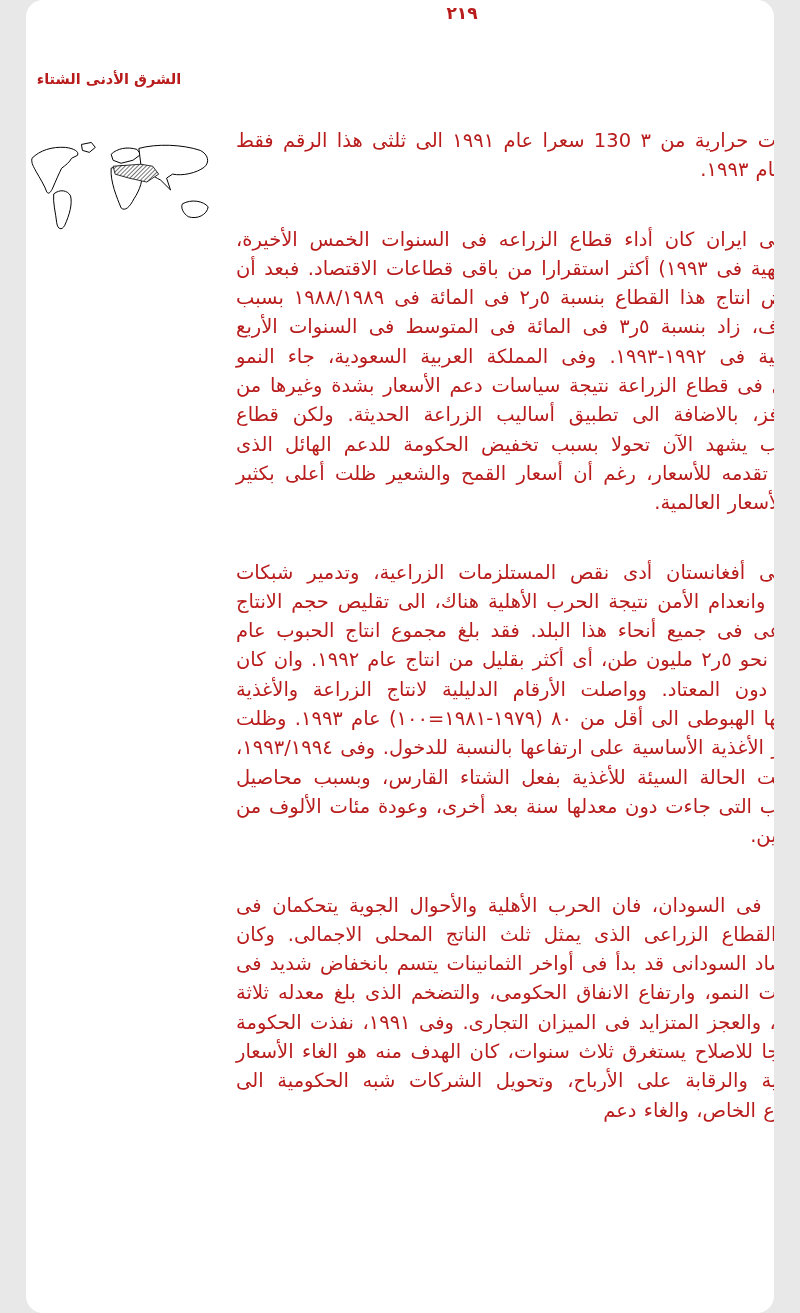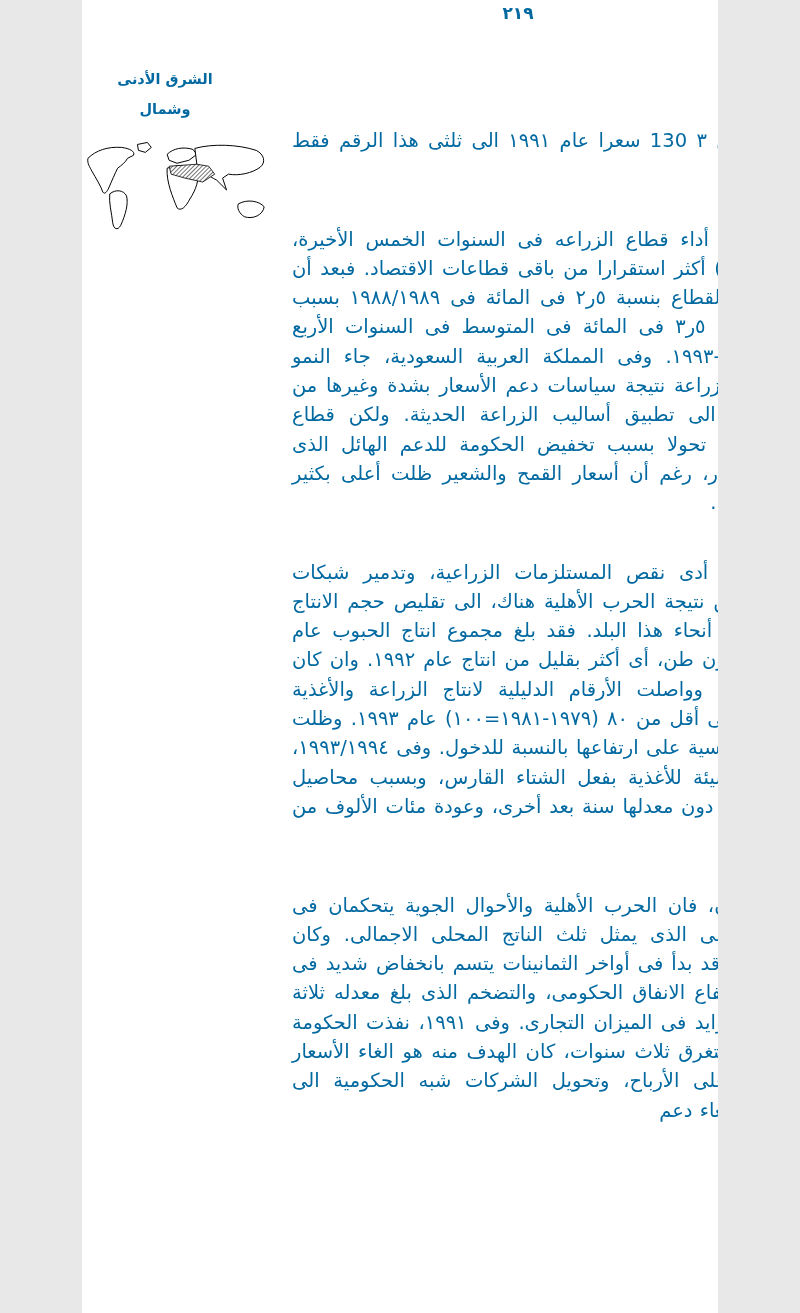--- a/index.html
+++ b/index.html
@@ -1,23 +1,24 @@
 <!DOCTYPE html>
 <html lang="ar"><head>
 <meta charset="utf-8">
 <style>
   html,body{margin:0;padding:0;background:#e8e8e8;}
   .page{
     position:relative;
-    width:636px;height:1313px;
+    width:748px;height:1313px;
     margin:0 auto;
     background:#ffffff;
     font-family:"DejaVu Sans",sans-serif;
-    color:#0369a1;
+    color:#b91c1c;
     overflow:hidden;
+    border-radius:17px;
   }
   .page-number{
     position:absolute;top:3px;left:392px;width:88px;
     text-align:center;
     font-size:17px;font-weight:bold;
     direction:rtl;
   }
   .region-heading{
     position:absolute;top:64px;left:8px;width:150px;
     direction:rtl;text-align:center;
@@ -39,21 +40,21 @@
   .main-text p.indent{text-indent:24px;margin-top:40px;}
 </style>
 </head>
 <body>
 
 <div class="page">
 
   <div class="page-number">٢١٩</div>
 
   <div class="region-heading">
-    <div>الشرق الأدنى وشمال</div>
+    <div>الشرق الأدنى الشتاء</div>
   </div>
 
   <div class="map-figure">
     <svg viewBox="0 0 200 100" xmlns="http://www.w3.org/2000/svg">
       <defs>
         <pattern id="hatch" width="3" height="3" patternUnits="userSpaceOnUse" patternTransform="rotate(45)">
           <rect width="3" height="3" fill="#ffffff"></rect>
           <line x1="0" y1="0" x2="0" y2="3" stroke="#000000" stroke-width="1.1"></line>
         </pattern>
       </defs>

